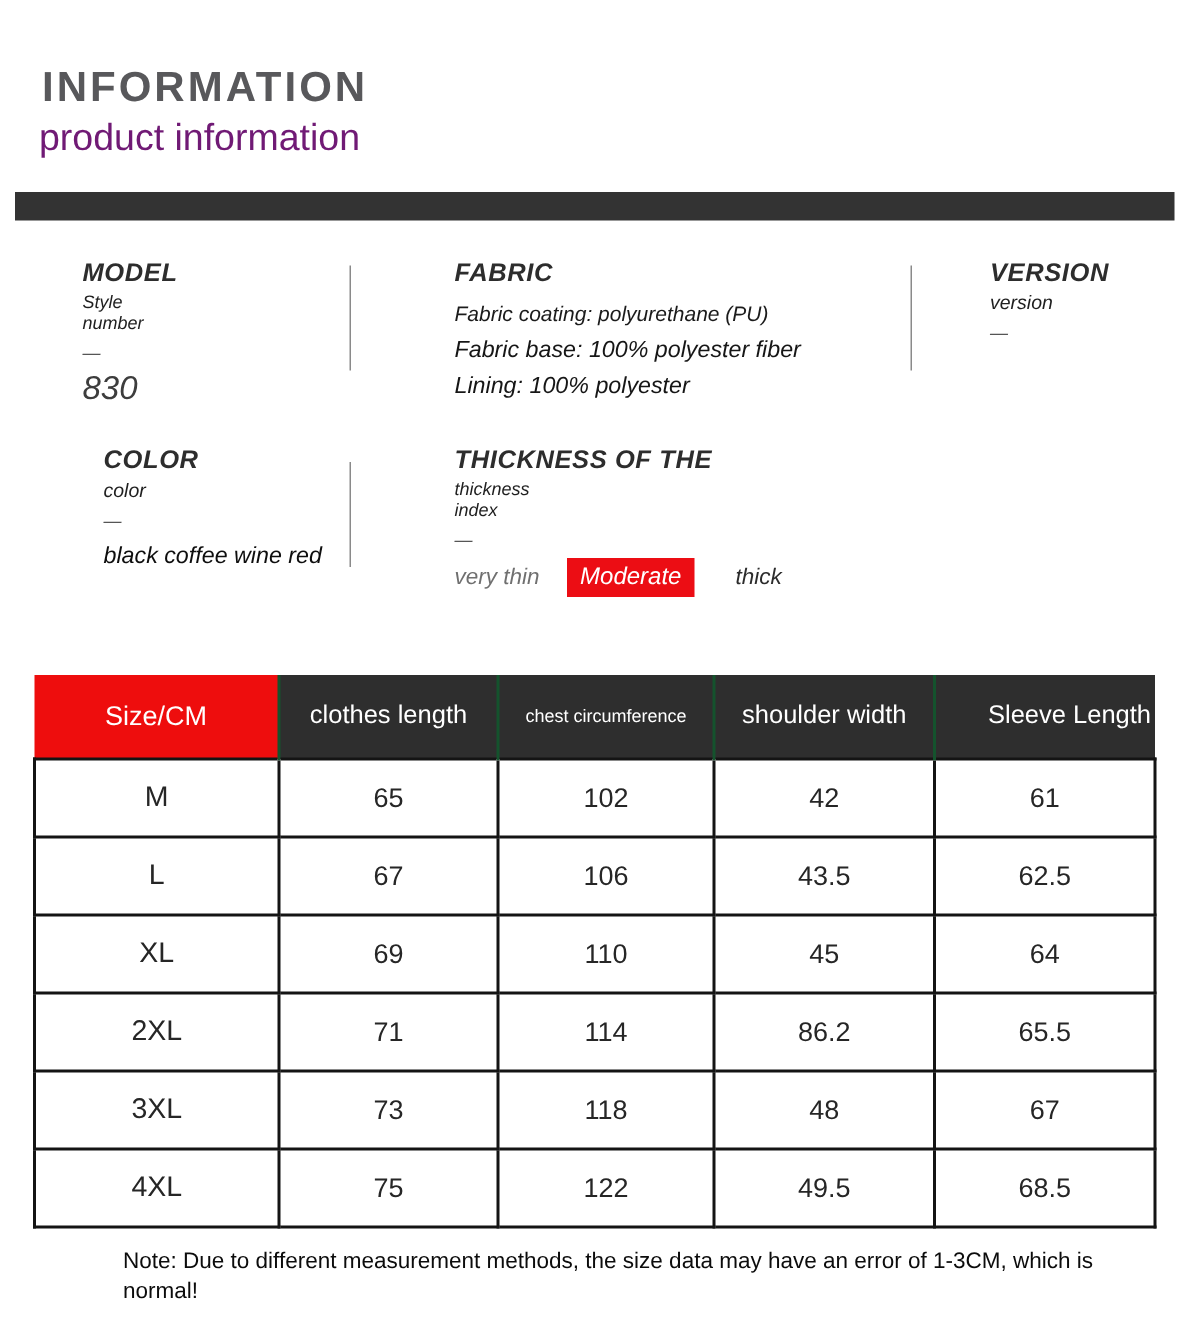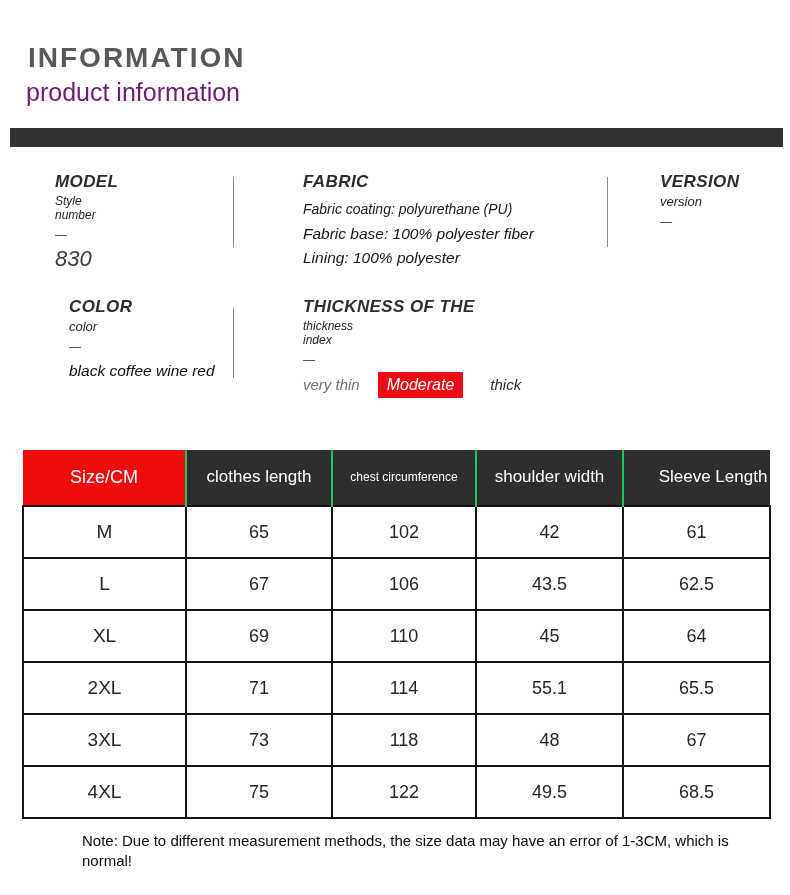--- a/index.html
+++ b/index.html
@@ -63,21 +63,21 @@
     border-collapse:collapse; table-layout:fixed;
   }
   .size-table col.c0{ width:163px; }
   .size-table col.c1{ width:146px; }
   .size-table col.c2{ width:144px; }
   .size-table col.c3{ width:147px; }
   .size-table col.c4{ width:147px; }
   .size-table thead th{
     height:56px; background:#2e2e2e; color:#ffffff;
     font-weight:400; font-size:17px; line-height:1.2;
-    border-right:2px solid #22c55e; text-align:center; vertical-align:middle;
+    border-right:2px solid #14532d; text-align:center; vertical-align:middle;
   }
   .size-table thead th:last-child{ border-right:none;padding-left:32px; }
   .size-table thead th.hdr-red{ background:#ee0d0d; font-size:18px; }
   .size-table thead th.hdr-small{ font-size:12px; }
   .size-table tbody td{
     height:52px; border:2px solid #141414; background:#ffffff;
     text-align:center; vertical-align:middle;
     font-size:18px; color:#262626;
   }
   .size-table tbody td.size-cell{ font-size:19px; }
@@ -175,21 +175,21 @@
       <td class="size-cell">XL</td>
       <td>69</td>
       <td>110</td>
       <td>45</td>
       <td>64</td>
     </tr>
     <tr>
       <td class="size-cell">2XL</td>
       <td>71</td>
       <td>114</td>
-      <td>55.1</td>
+      <td>86.2</td>
       <td>65.5</td>
     </tr>
     <tr>
       <td class="size-cell">3XL</td>
       <td>73</td>
       <td>118</td>
       <td>48</td>
       <td>67</td>
     </tr>
     <tr>

